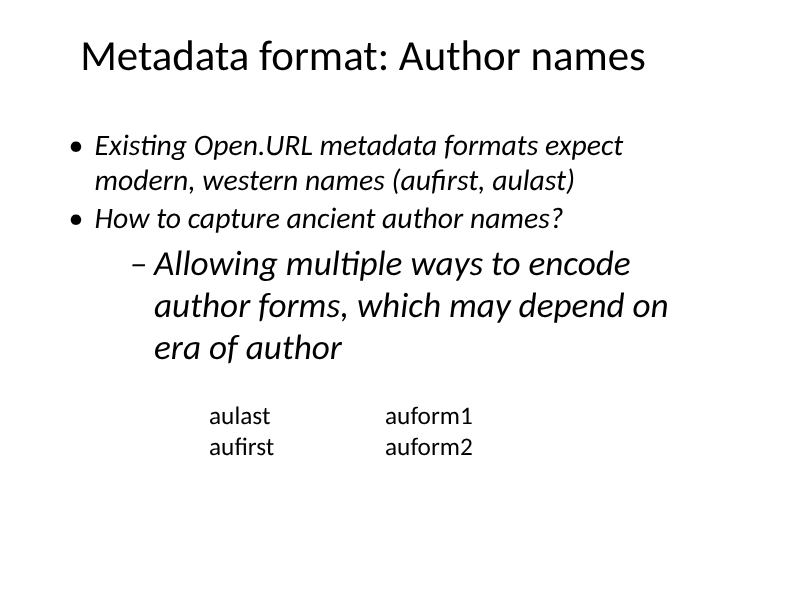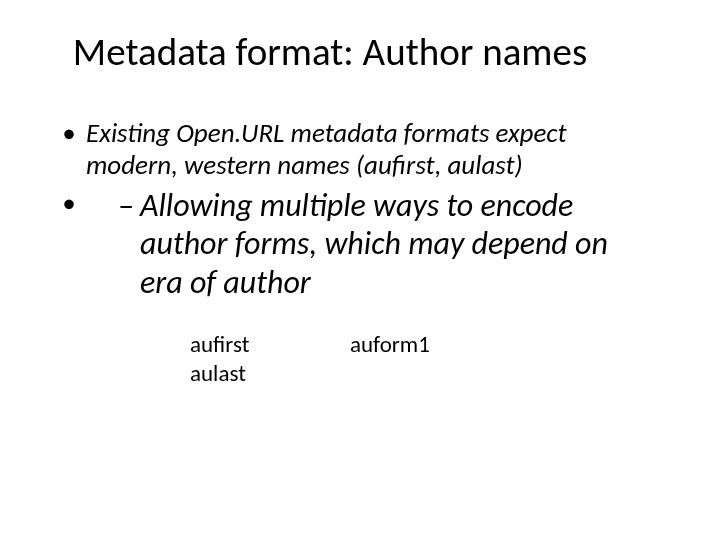--- a/index.html
+++ b/index.html
@@ -80,30 +80,32 @@
 <body>
 
 <div class="slide">
   <h1 class="title">Metadata format: Author names</h1>
 
   <ul class="level1">
     <li>
       <span>Existing Open.URL metadata formats expect modern, western names (aufirst, aulast)</span>
     </li>
     <li>
+      <span>How to capture ancient author names?</span>
       <ul class="level2">
         <li>
           <span>Allowing multiple ways to encode author forms, which may depend on era of author</span>
         </li>
       </ul>
     </li>
   </ul>
 
   <div class="columns">
     <div class="col left">
+      <span>aulast</span>
       <span>aufirst</span>
-      <span>aulast</span>
     </div>
     <div class="col right">
       <span>auform1</span>
+      <span>auform2</span>
     </div>
   </div>
 </div>
 
 </body></html>

